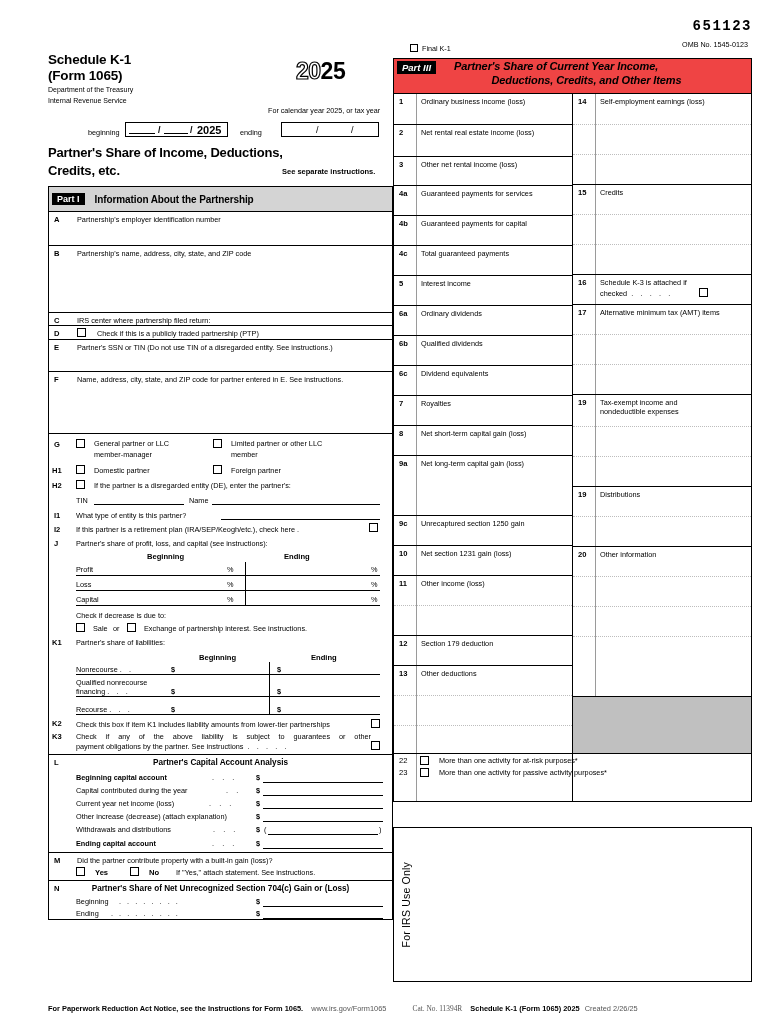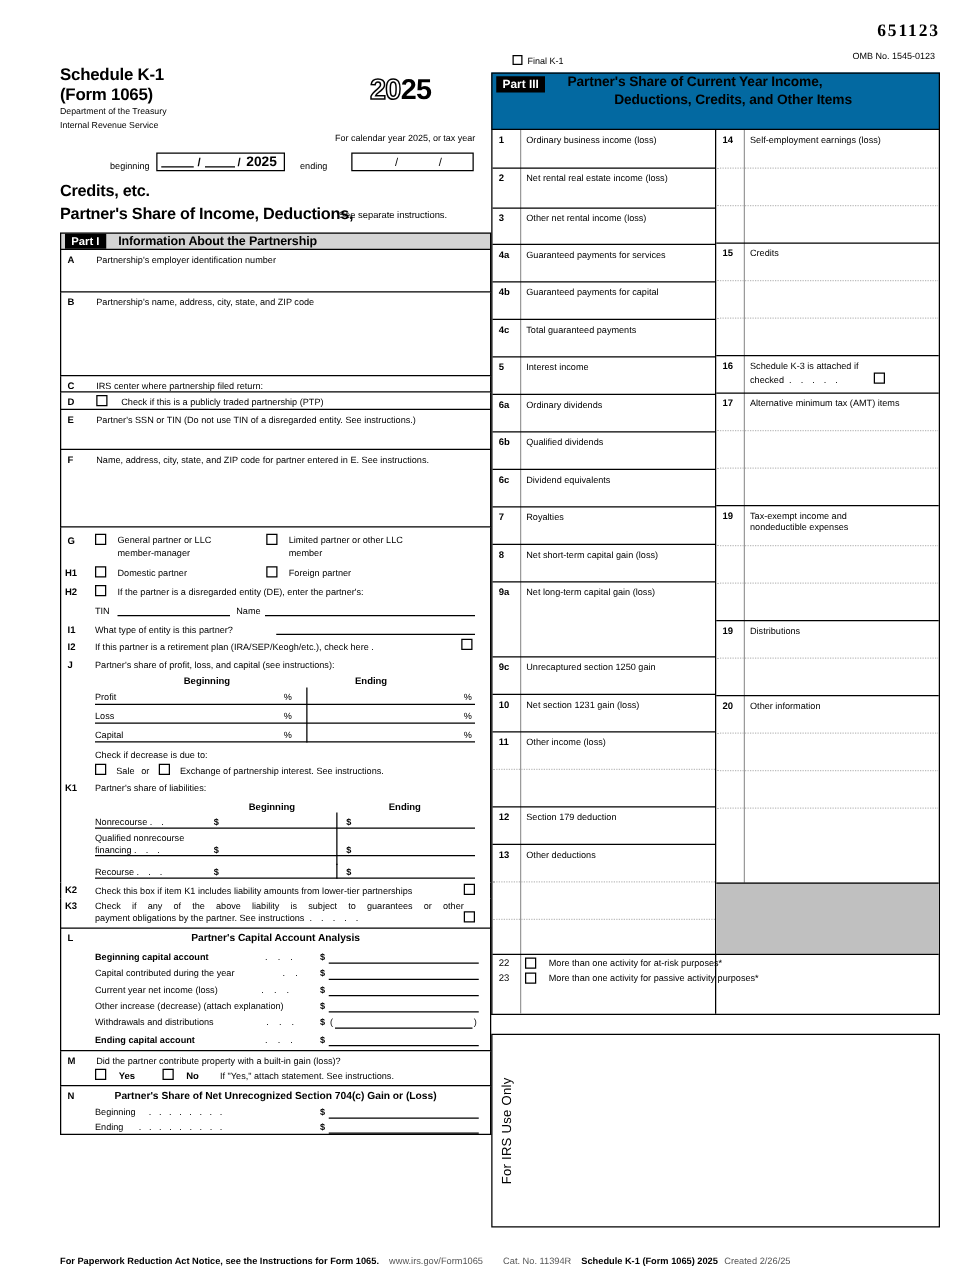--- a/index.html
+++ b/index.html
@@ -47,56 +47,56 @@
     border:1.4px solid #000;
     font-size:10px; font-weight:bold;
   }
   #beg-field .seg { position:absolute; bottom:2px; border-bottom:1px solid #000; }
   #end-label { left:240px; top:128px; font-size:7.3px; }
   #end-field {
     left:281px; top:122px; width:98px; height:15px;
     border:1.4px solid #000;
   }
   #psi-title { left:48px; top:144px; font-size:13px; font-weight:bold; line-height:1.35; letter-spacing:-0.2px;}
-  #see-sep { left:271px; top:167px; font-size:7.5px; font-weight:normal; }
+  #see-sep { left:282px; top:167px; font-size:7.5px; font-weight:bold; }
 
   
   #ocr { right:18px; top:18px; font-size:14px; font-weight:bold;
-         font-family:Liberation Serif, serif; letter-spacing:1.5px; }
+         font-family:Liberation Mono, monospace; letter-spacing:1.5px; }
   #omb { right:22px; top:40px; font-size:7.2px; }
   #final-cb { left:410px; top:44px; }
   #amend-cb { left:513px; top:44px;margin-top:36px; }
   .cbtxt { margin-left:4px; font-size:7.2px; }
 
   
   .partbar {
     background:#d4d4d4;
     border:1.4px solid #000;
-    height:14px;
+    height:26px;
     display:flex; align-items:center;
   }
   .partbar .tag {
     background:#000; color:#fff; font-weight:bold;
     font-size:9px; padding:0 5px; margin-left:3px;
     height:12px; line-height:12px;
   }
   .partbar .ttl { font-weight:bold; font-size:10px; margin-left:10px; letter-spacing:-0.1px;}
 
   
   #leftform { left:48px; top:186px; width:345px; }
   .lrow { position:relative; border-left:1.4px solid #000; border-right:1.4px solid #000; }
   .lrow.botline { border-bottom:1.2px solid #000; }
   .ltr { position:absolute; left:5px; top:3px; font-weight:bold; font-size:7.6px; }
   .ltxt { position:absolute; left:28px; top:3px; font-size:7.3px; }
 
   
   #partIII { left:393px; top:58px; width:359px; }
   #p3bar {
-    border:1.4px solid #000; background:#0369a1;
-    height:46px; position:relative;
+    border:1.4px solid #000; background:#ef4444;
+    height:36px; position:relative;font-style:italic;
   }
   #p3bar .tag { position:absolute; left:3px; top:2px; background:#000; color:#fff;
                 font-weight:bold; font-size:9.5px; padding:0 5px; height:13px; line-height:13px; }
   #p3bar .l1 { position:absolute; left:60px; top:1px; font-weight:bold; font-size:11px; letter-spacing:-0.1px;}
   #p3bar .l2 { position:absolute; left:0; right:0; top:15px; text-align:center;
                font-weight:bold; font-size:11px; letter-spacing:-0.1px; padding-left:28px;}
 
   #p3grid { position:relative; border-left:1.4px solid #000; border-right:1.4px solid #000;
             border-bottom:1.4px solid #000; height:708px; }
   .colA { position:absolute; left:0; top:0; width:178px; height:100%; }
@@ -166,22 +166,22 @@
   <div class="abs" id="end-label">ending</div>
   <div class="abs" id="end-field">
     <span class="seg" style="left:4px;width:27px;"></span>
     <span class="abs" style="left:34px;top:2px;font-size:9px;">/</span>
     <span class="seg" style="left:41px;width:25px;"></span>
     <span class="abs" style="left:69px;top:2px;font-size:9px;">/</span>
     <span class="seg" style="left:76px;width:18px;"></span>
   </div>
 
   <div class="abs" id="psi-title">
+    <div>Partner's Share of Income, Deductions,</div>
     <div>Credits, etc.</div>
-    <div>Partner's Share of Income, Deductions,</div>
   </div>
   <div class="abs" id="see-sep">See separate instructions.</div>
 
   <div class="abs" id="leftform">
 
     <div class="partbar">
       <span class="tag">Part I</span>
       <span class="ttl">Information About the Partnership</span>
     </div>
 
@@ -570,18 +570,18 @@
     </div>
 
     <div class="abs" style="left:0;top:769px;width:359px;height:155px;border:1.4px solid #000;border-top:1.2px solid #000;">
       <div id="irsonly" style="left:6px;top:34px;">For IRS Use Only</div>
     </div>
   </div>
 
   <div class="abs" id="footer">
     <span class="b">For Paperwork Reduction Act Notice, see the Instructions for Form 1065.</span>
     <span class="grey" style="margin-left:6px;">www.irs.gov/Form1065</span>
-    <span class="grey" style="margin-left:14px;">Cat. No. 11394R</span>
+    <span class="grey" style="margin-left:24px;font-family:Liberation Serif, serif;">Cat. No. 11394R</span>
     <span class="b" style="margin-left:6px;">Schedule K-1 (Form 1065) 2025</span>
     <span class="grey" style="margin-left:3px;">Created 2/26/25</span>
   </div>
 
 </div>
 
 </body></html>

